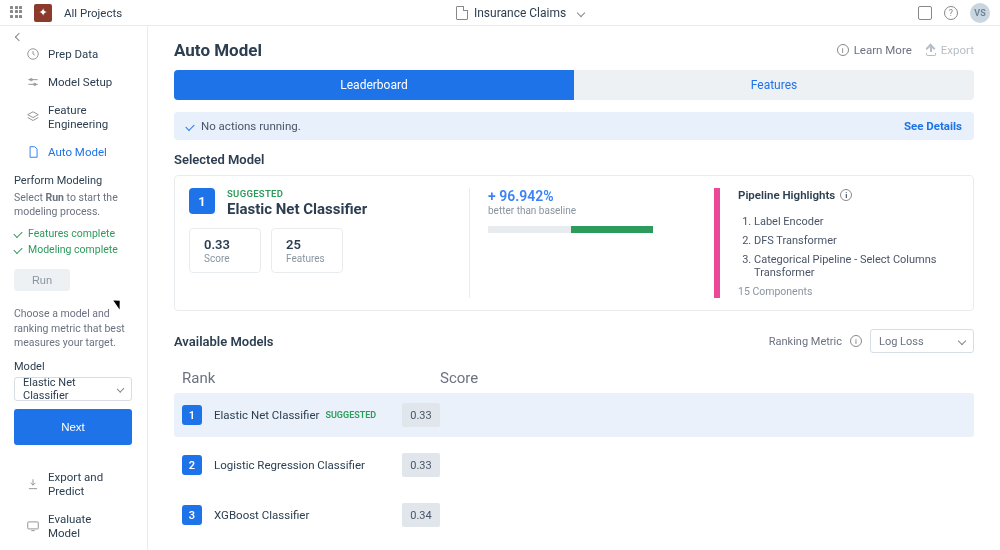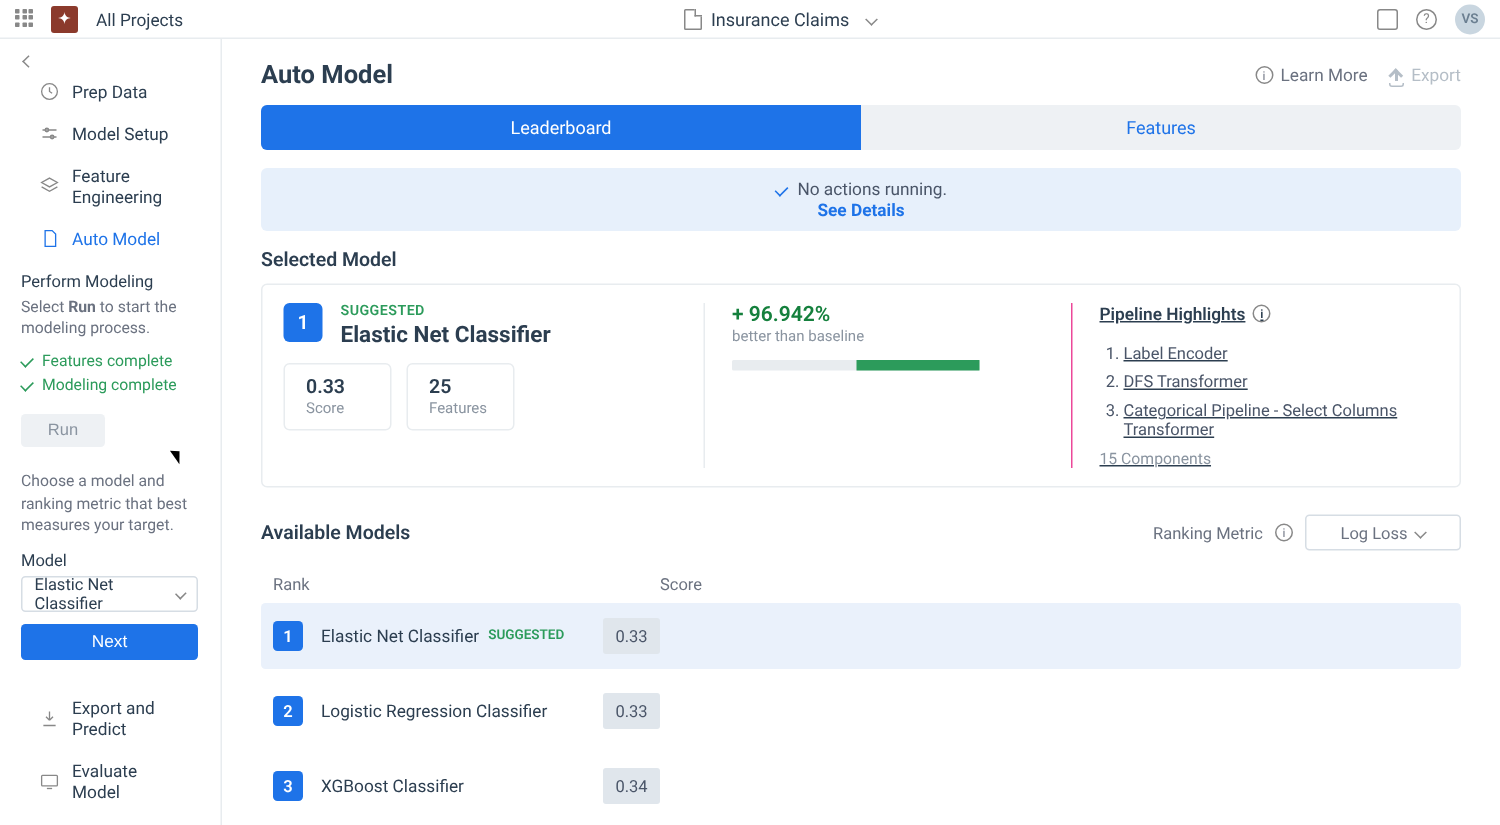--- a/index.html
+++ b/index.html
@@ -27,66 +27,66 @@
 .nav-item.active .nav-ic { color: #1e73e8; }
 .sub-panel { padding: 8px 14px; font-size: 10.5px; color: #6b7280; }
 .sub-title { font-size: 11px; color: #2c3e50; margin-bottom: 4px; }
 .sub-desc { line-height: 1.35; margin-bottom: 8px; }
 .check-line { display: flex; align-items: center; gap: 6px; font-size: 10.5px; color: #2c9b5b; margin-bottom: 3px; }
 .check-ic { width: 8px; height: 5px; border-left: 1.5px solid #2c9b5b; border-bottom: 1.5px solid #2c9b5b; transform: rotate(-45deg); }
 .run-btn { width: 56px; height: 22px; border: none; border-radius: 3px; background: #eef1f4; color: #8a94a0; font-size: 11px; margin: 10px 0 10px 0; cursor: pointer; }
 .adv-text { font-size: 10.5px; line-height: 1.35; margin: 6px 0 10px; }
 .field-label { font-size: 11px; color: #2c3e50; margin-bottom: 4px; }
 .select { width: 118px; height: 24px; border: 1px solid #d6dde4; border-radius: 3px; display: flex; align-items: center; justify-content: space-between; padding: 0 8px; font-size: 11px; color: #2c3e50; cursor: pointer; background: #fff; }
-.next-btn { width: 118px; height: 24px; border: none; border-radius: 3px; background: #1e73e8; color: #fff; font-size: 11.5px; margin-top: 8px; cursor: pointer; }
+.next-btn { width: 118px; height: 36px; border: none; border-radius: 3px; background: #1e73e8; color: #fff; font-size: 11.5px; margin-top: 8px; cursor: pointer; }
 .nav-bottom { margin-top: 10px; }
 .main { flex: 1; padding: 14px 26px; overflow-y: auto; }
 .page-head { display: flex; align-items: center; justify-content: space-between; margin-bottom: 10px; }
 .page-title { font-size: 17px; font-weight: 700; }
 .head-actions { display: flex; align-items: center; gap: 14px; font-size: 11.5px; color: #6b7280; }
 .lm { display: flex; align-items: center; gap: 5px; cursor: pointer; }
 .info-c { width: 12px; height: 12px; border: 1px solid #888; border-radius: 50%; display: flex; align-items: center; justify-content: center; font-size: 8px; }
-.export { display: flex; align-items: flex-end; gap: 5px; color: #b5bec7; cursor: pointer; }
+.export { display: flex; align-items: center; gap: 5px; color: #b5bec7; cursor: pointer; }
 .up-ic { width: 10px; height: 10px; position: relative; }
 .up-ic::before { content: ""; position: absolute; left: 4px; top: 0; width: 2px; height: 7px; background: #b5bec7; }
 .up-ic::after { content: ""; position: absolute; left: 1px; top: 0; width: 5px; height: 5px; border-top: 2px solid #b5bec7; border-left: 2px solid #b5bec7; transform: rotate(45deg); }
 .up-tray { position: absolute; bottom: -1px; left: 0; width: 10px; height: 3px; border: 1.5px solid #b5bec7; border-top: none; border-radius: 0 0 2px 2px; }
 .tabs { display: flex; background: #eef1f4; border-radius: 4px; overflow: hidden; margin-bottom: 12px; }
 .tab { flex: 1; text-align: center; padding: 8px 0; font-size: 12px; cursor: pointer; color: #1e73e8; }
 .tab.active { background: #1e73e8; color: #fff; }
-.status-bar { background: #e7f0fb; border-radius: 4px; padding: 7px 12px; display: flex; align-items: center; justify-content: space-between; font-size: 11.5px; color: #4a5568; margin-bottom: 12px; flex-direction: column; }
+.status-bar { background: #e7f0fb; border-radius: 4px; padding: 7px 12px; display: flex; align-items: center; justify-content: space-between; font-size: 11.5px; color: #4a5568; margin-bottom: 12px; }
 .status-left { display: flex; align-items: center; gap: 7px; }
 .sm-check { width: 8px; height: 5px; border-left: 1.5px solid #1e73e8; border-bottom: 1.5px solid #1e73e8; transform: rotate(-45deg); }
 .see-det { color: #1e73e8; cursor: pointer; font-weight: bold; }
 .sec-title { font-size: 13px; font-weight: 600; margin-bottom: 8px; }
 .sel-card { border: 1px solid #e8ecef; border-radius: 4px; padding: 12px 14px; display: flex; margin-bottom: 18px; }
 .col1 { width: 280px; }
 .rank-row { display: flex; align-items: flex-start; gap: 12px; margin-bottom: 10px; }
 .rank-badge { width: 26px; height: 26px; background: #1e73e8; color: #fff; border-radius: 4px; display: flex; align-items: center; justify-content: center; font-size: 13px; font-weight: 600; }
 .sugg { font-size: 9.5px; font-weight: 600; color: #2c9b5b; letter-spacing: 0.3px; }
 .mdl-name { font-size: 15px; font-weight: 700; margin-top: 1px; }
 .stat-row { display: flex; gap: 10px; }
 .stat-box { border: 1px solid #e8ecef; border-radius: 4px; padding: 8px 14px; min-width: 72px; }
 .stat-v { font-size: 13px; font-weight: 600; }
 .stat-l { font-size: 10px; color: #8a94a0; margin-top: 1px; }
 .col2 { width: 245px; border-left: 1px solid #e8ecef; padding: 0 18px; }
 .col-h { font-size: 11.5px; font-weight: 600; margin-bottom: 18px; }
-.perf-v { font-size: 14px; font-weight: 600; color: #15803d; }
+.perf-v { font-size: 14px; font-weight: 600; color: #3b82f6; }
 .perf-d { font-size: 10px; color: #8a94a0; margin-top: 1px; margin-bottom: 10px; }
 .perf-bar { width: 165px; height: 7px; background: #e8ecef; border-radius: 1px; position: relative; }
 .perf-fill { position: absolute; left: 50%; top: 0; height: 100%; width: 50%; background: #2c9b5b; }
-.col3 { flex: 1; border-left: 1px solid #ec4899; padding-left: 18px; text-decoration: underline; }
+.col3 { flex: 1; border-left: 6px solid #ec4899; padding-left: 18px; }
 .col3-h { font-size: 11.5px; font-weight: 600; display: flex; align-items: center; gap: 5px; margin-bottom: 8px; }
 .pipe-list { list-style: decimal; padding-left: 16px; font-size: 11px; color: #4a5568; margin-top: 13px; }
 .pipe-list li { margin-bottom: 6px; }
 .comp-ct { font-size: 10.5px; color: #8a94a0; margin-top: 6px; }
 .avail-head { display: flex; align-items: center; justify-content: space-between; margin-bottom: 10px; }
 .rm { display: flex; align-items: center; gap: 8px; font-size: 11px; color: #6b7280; }
-.rm-sel { width: 104px; height: 24px; border: 1px solid #d6dde4; border-radius: 3px; display: flex; align-items: center; justify-content: center; padding: 0 8px; font-size: 11px; cursor: pointer; background: #fff; }
-.tbl-head { display: flex; padding: 6px 4px; font-size: 11px; color: #6b7280; }
+.rm-sel { width: 104px; height: 24px; border: 1px solid #d6dde4; border-radius: 3px; display: flex; align-items: center; justify-content: space-between; padding: 0 8px; font-size: 11px; cursor: pointer; background: #fff; }
+.tbl-head { display: flex; padding: 6px 4px; font-size: 15px; color: #6b7280; }
 .c-rank { width: 262px; padding-left: 4px; }
 .c-score { width: 80px; }
 .tbl-row { display: flex; align-items: center; padding: 10px 4px; cursor: pointer; border-radius: 3px; margin-bottom: 6px; }
 .tbl-row.sel { background: #eaf1fb; }
 .r-badge { width: 20px; height: 20px; background: #1e73e8; color: #fff; border-radius: 3px; display: flex; align-items: center; justify-content: center; font-size: 11px; font-weight: 600; margin-right: 12px; margin-left: 4px; }
 .r-name { font-size: 11.5px; color: #2c3e50; }
 .r-sugg { font-size: 9px; font-weight: 600; color: #2c9b5b; margin-left: 6px; }
 .r-score { width: 38px; height: 24px; background: #e0e6ec; border-radius: 2px; display: flex; align-items: center; justify-content: center; font-size: 11px; color: #4a5568; margin-left: auto; position: relative; left: -530px; }
 .tbl-row .left { display: flex; align-items: center; width: 262px; }
 .cursor { position: absolute; width: 10px; height: 14px; left: 116px; top: 298px; pointer-events: none; }

